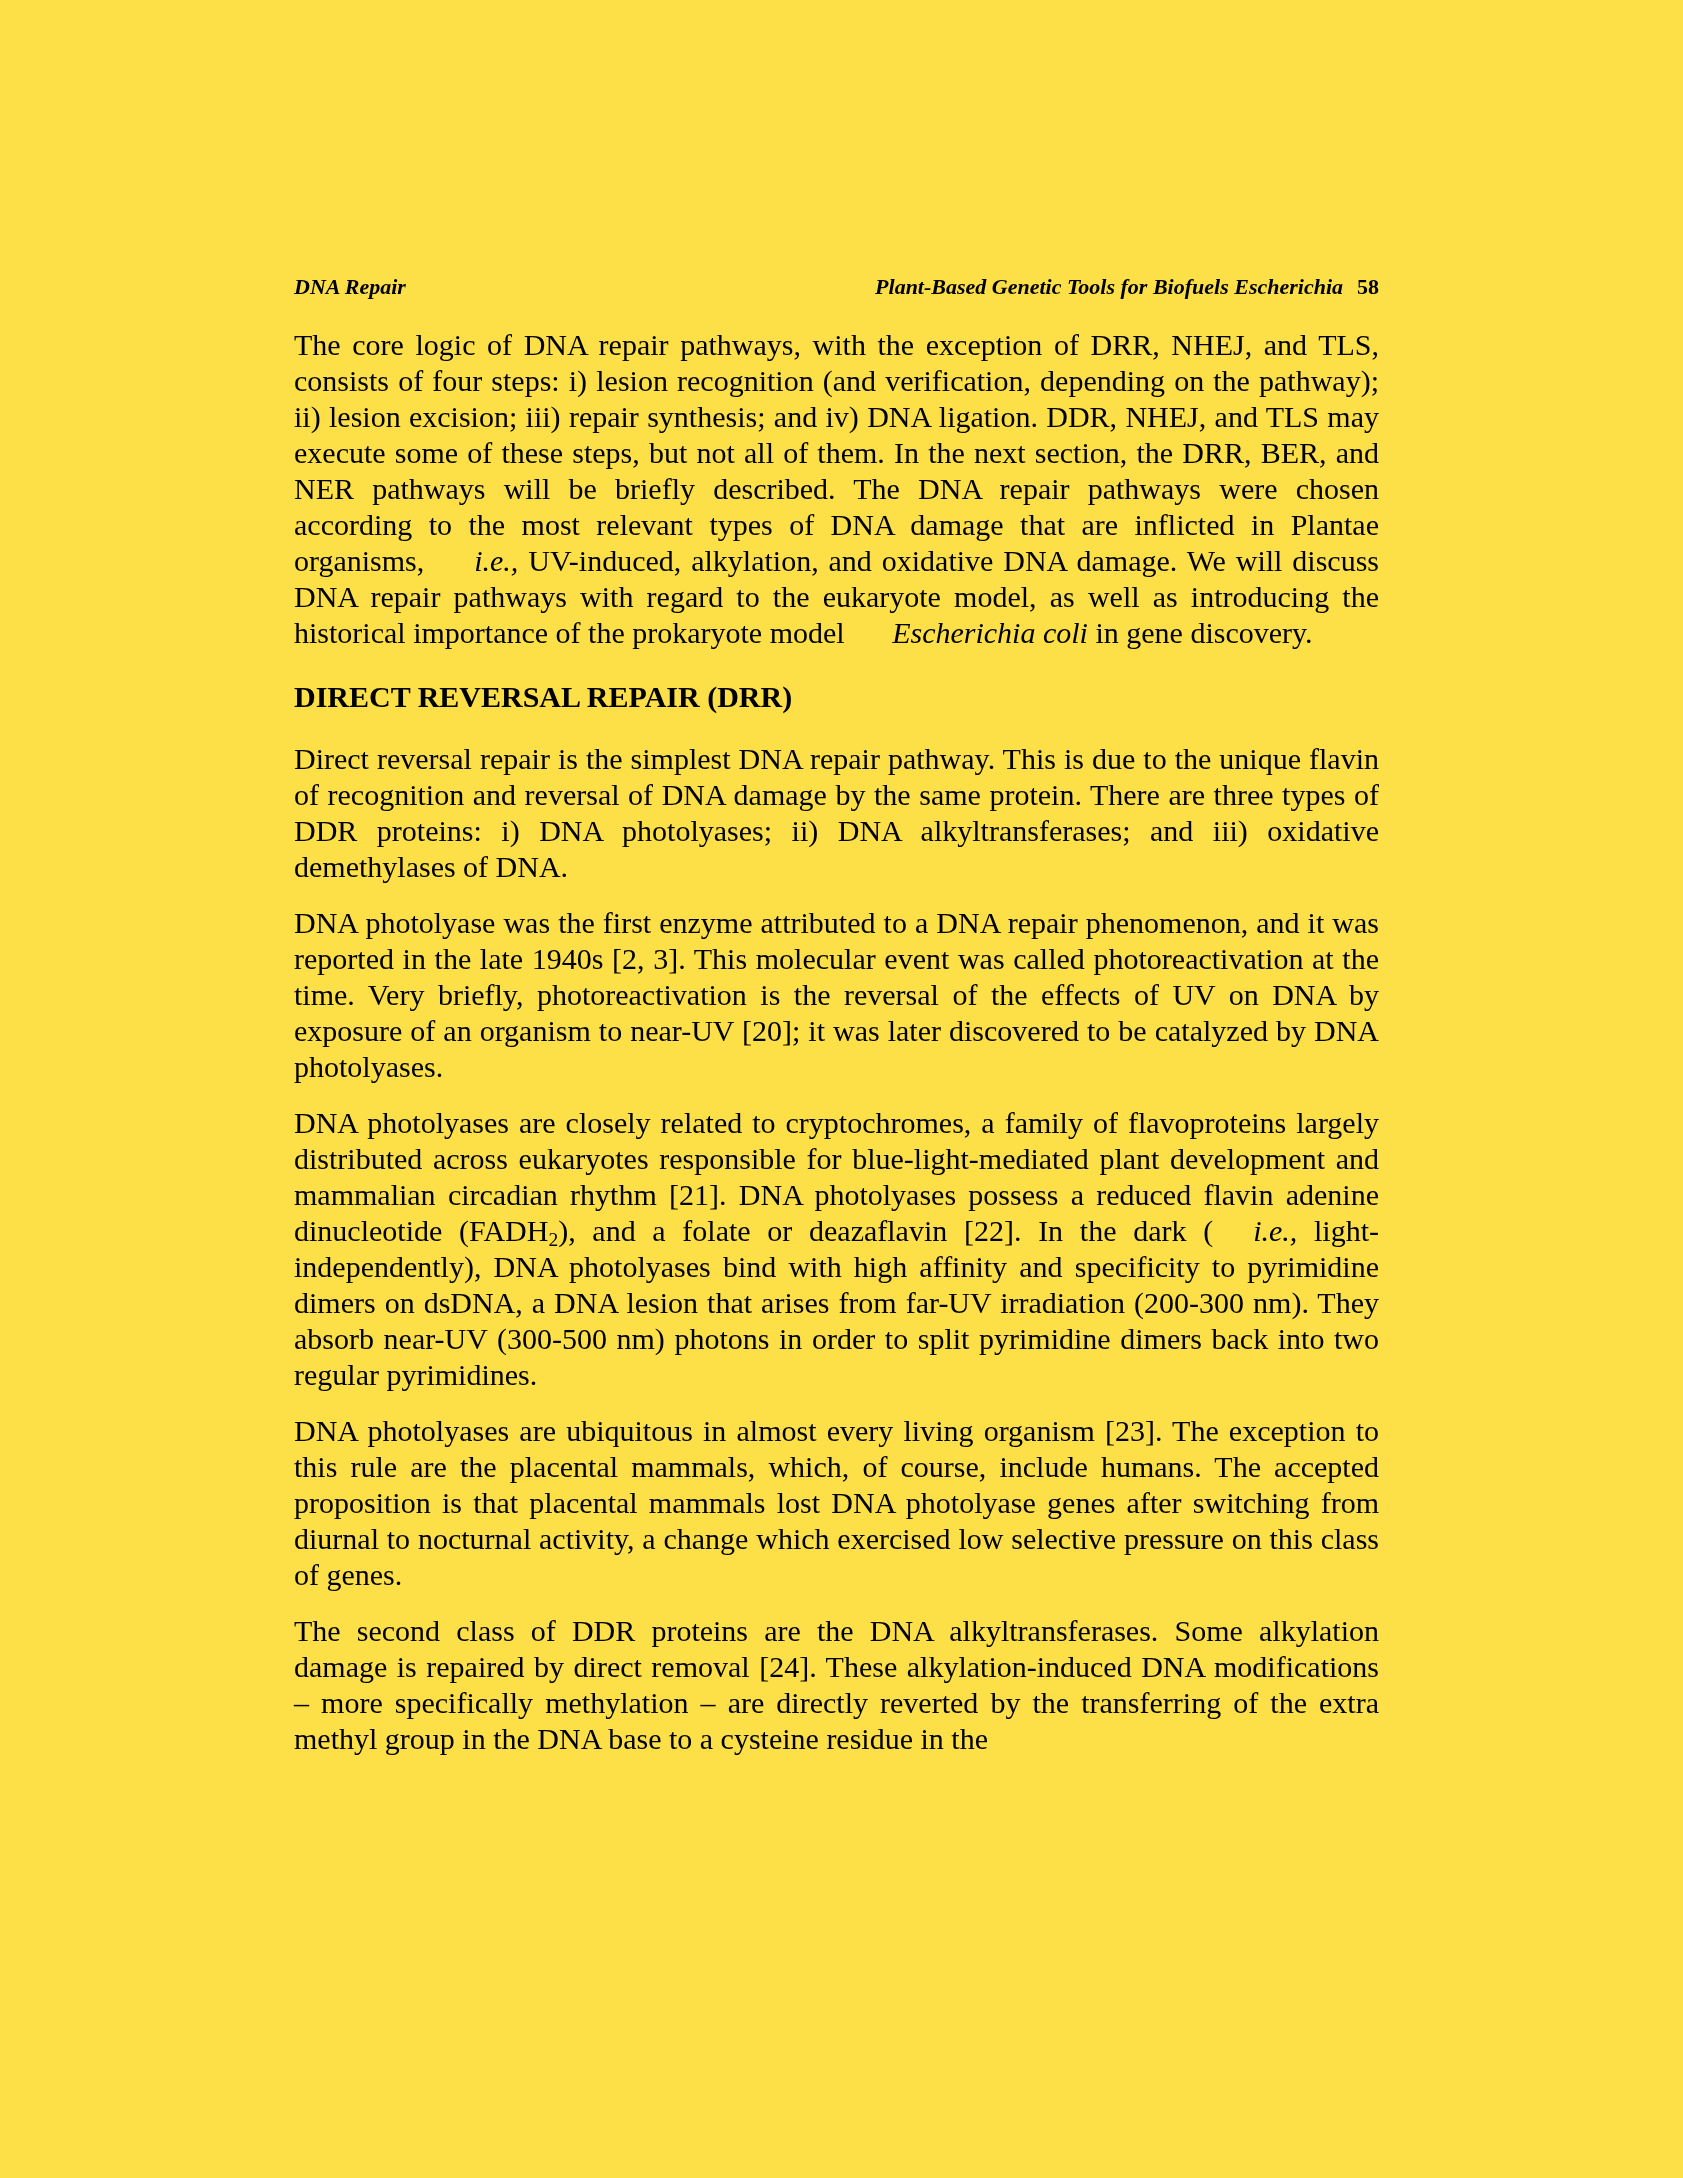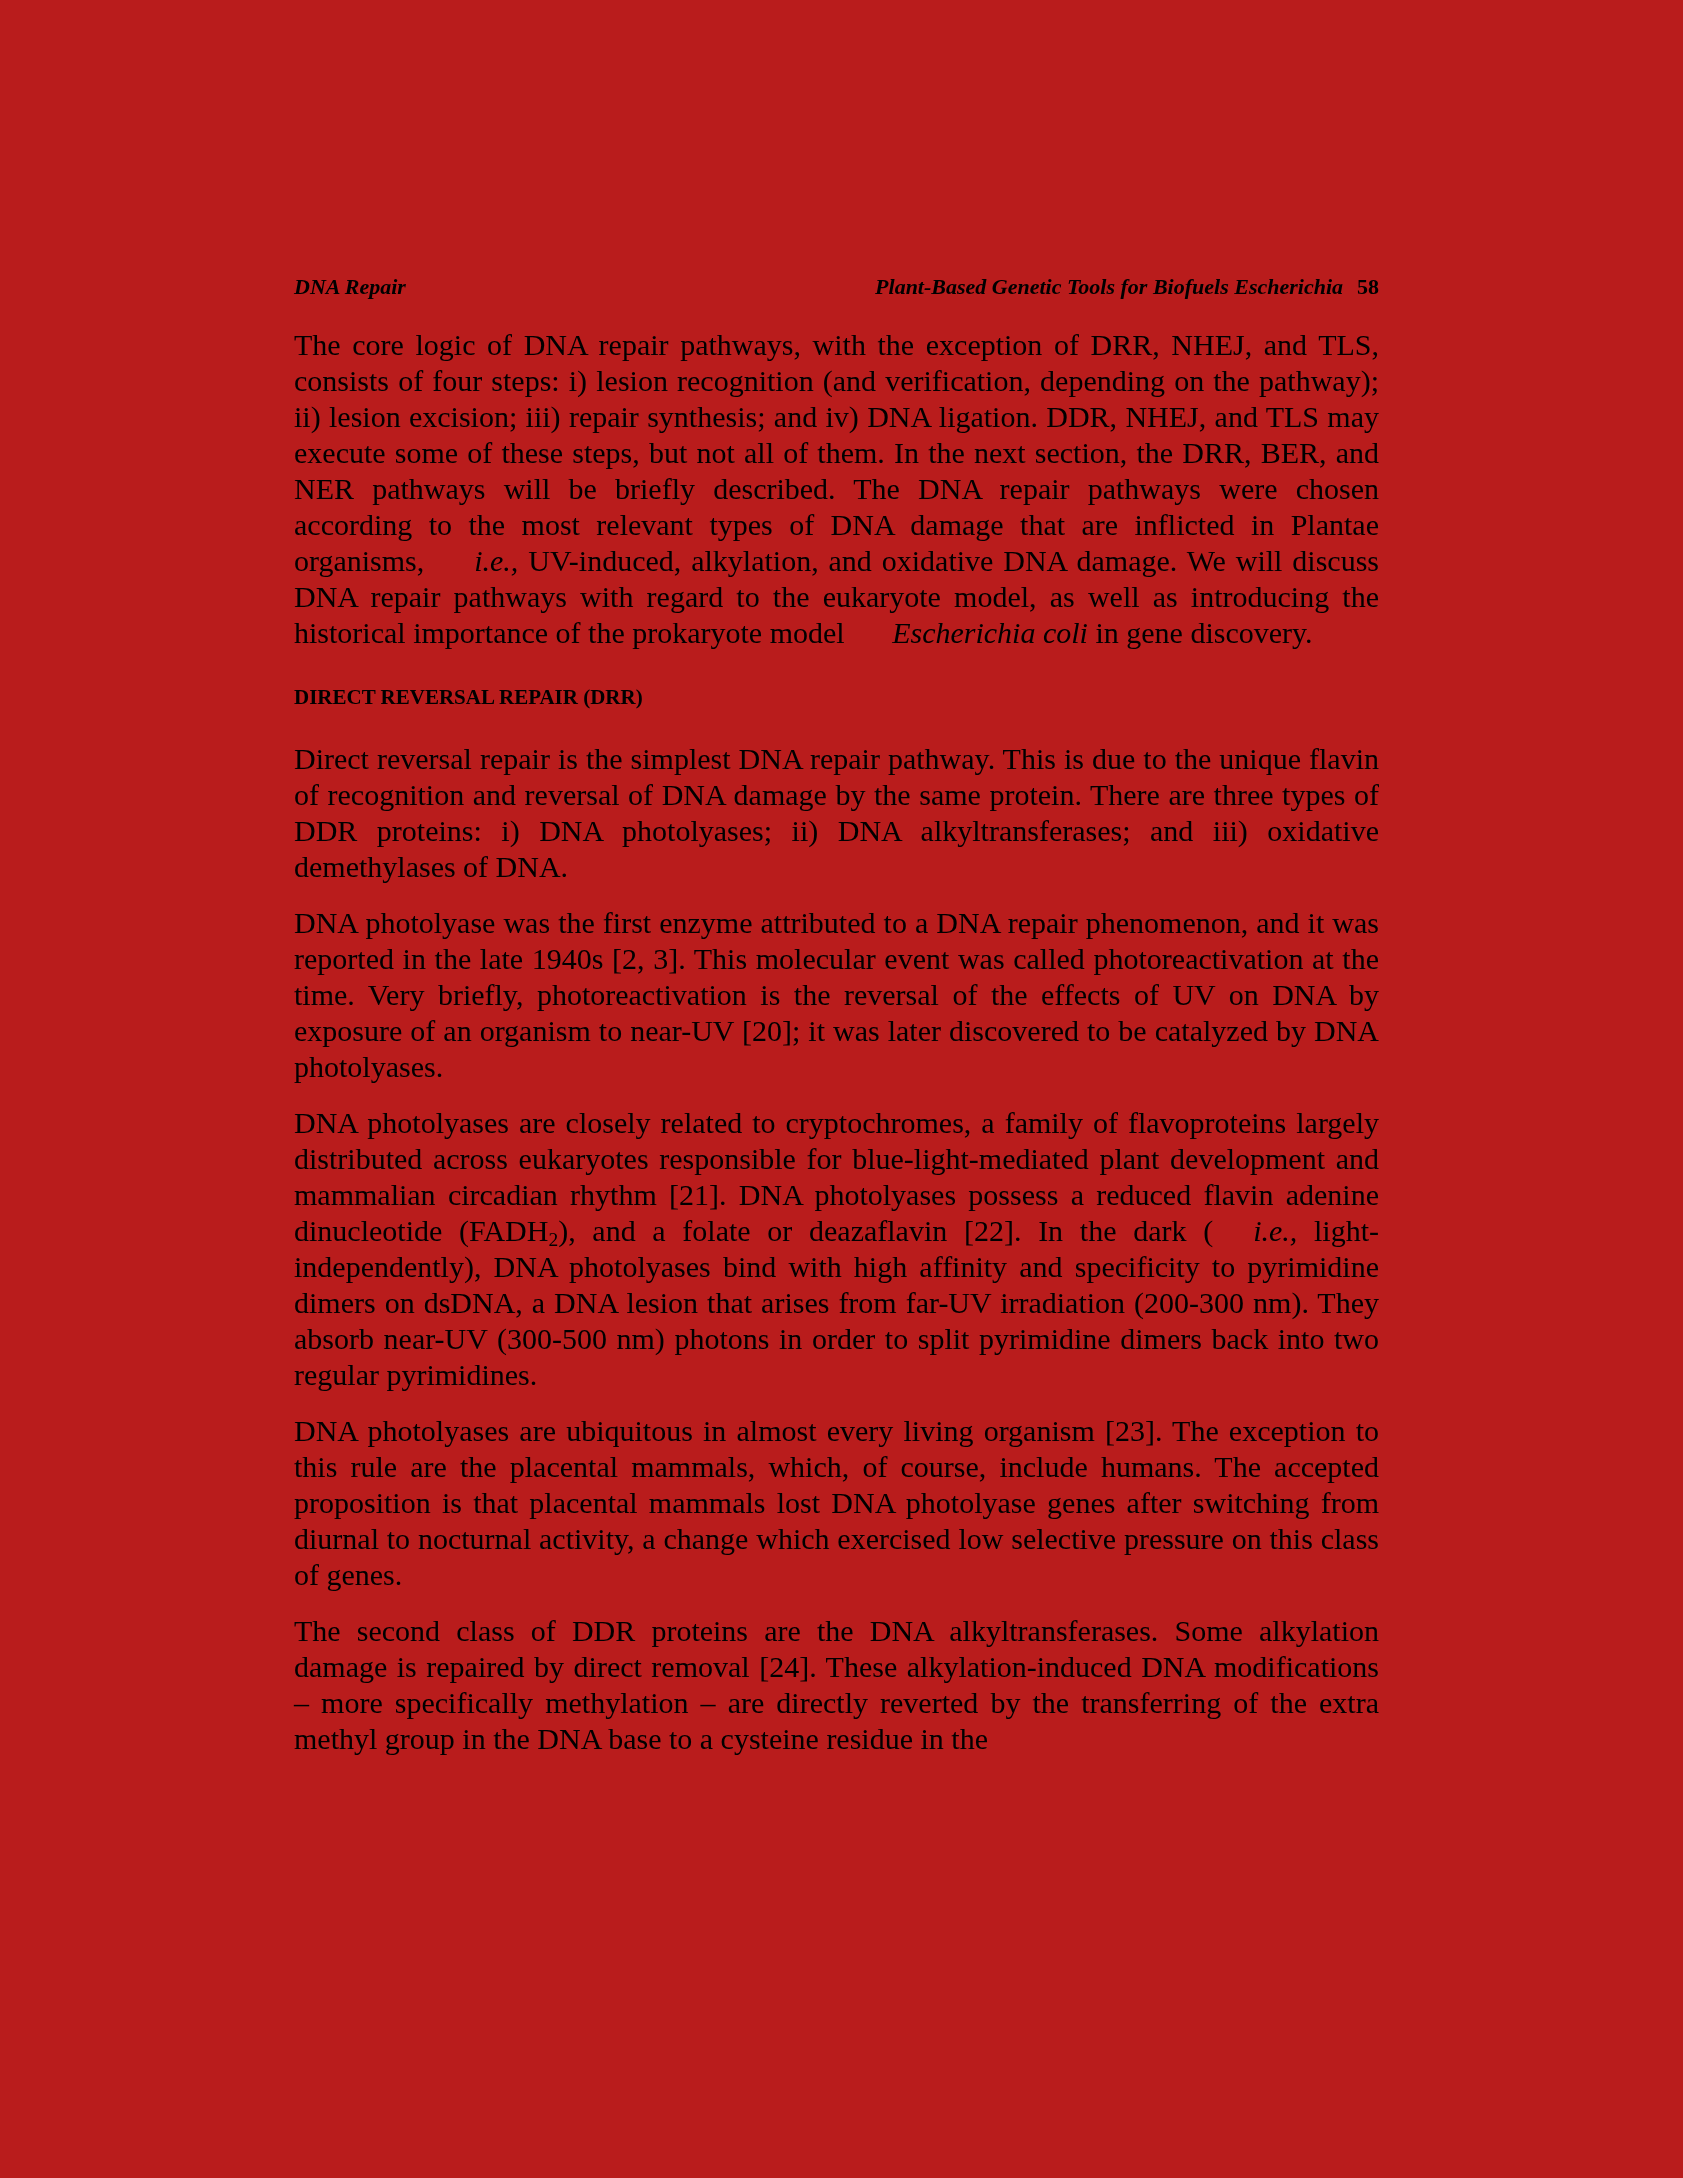--- a/index.html
+++ b/index.html
@@ -14,21 +14,21 @@
     overflow: hidden;
     font-family: "Liberation Serif", "DejaVu Serif", serif;
     color: #000000;
   }
   .page {
     position: absolute;
     left: 0;
     top: 0;
     width: 1683px;
     height: 2178px;
-    background: #b91c1c;
+    background: #fde047;
   }
   .running-header {
     position: absolute;
     left: 294px;
     top: 272px;
     width: 1085px;
     height: 30px;
     display: flex;
     justify-content: space-between;
     align-items: baseline;
@@ -55,21 +55,21 @@
   .para {
     margin: 0 0 20px 0;
     font-size: 30px;
     line-height: 36px;
     text-align: justify;
     text-justify: inter-word;
     hyphens: none;
   }
   .heading {
     margin: 28px 0 26px 0;
-    font-size: 21px;
+    font-size: 30px;
     line-height: 36px;
     font-weight: bold;
   }
   .it { font-style: italic; margin-left: 40px; }
   sub { font-size: 0.65em; line-height: 0; vertical-align: -0.25em; }
 </style>
 </head>
 <body>
 
 <div class="page">

